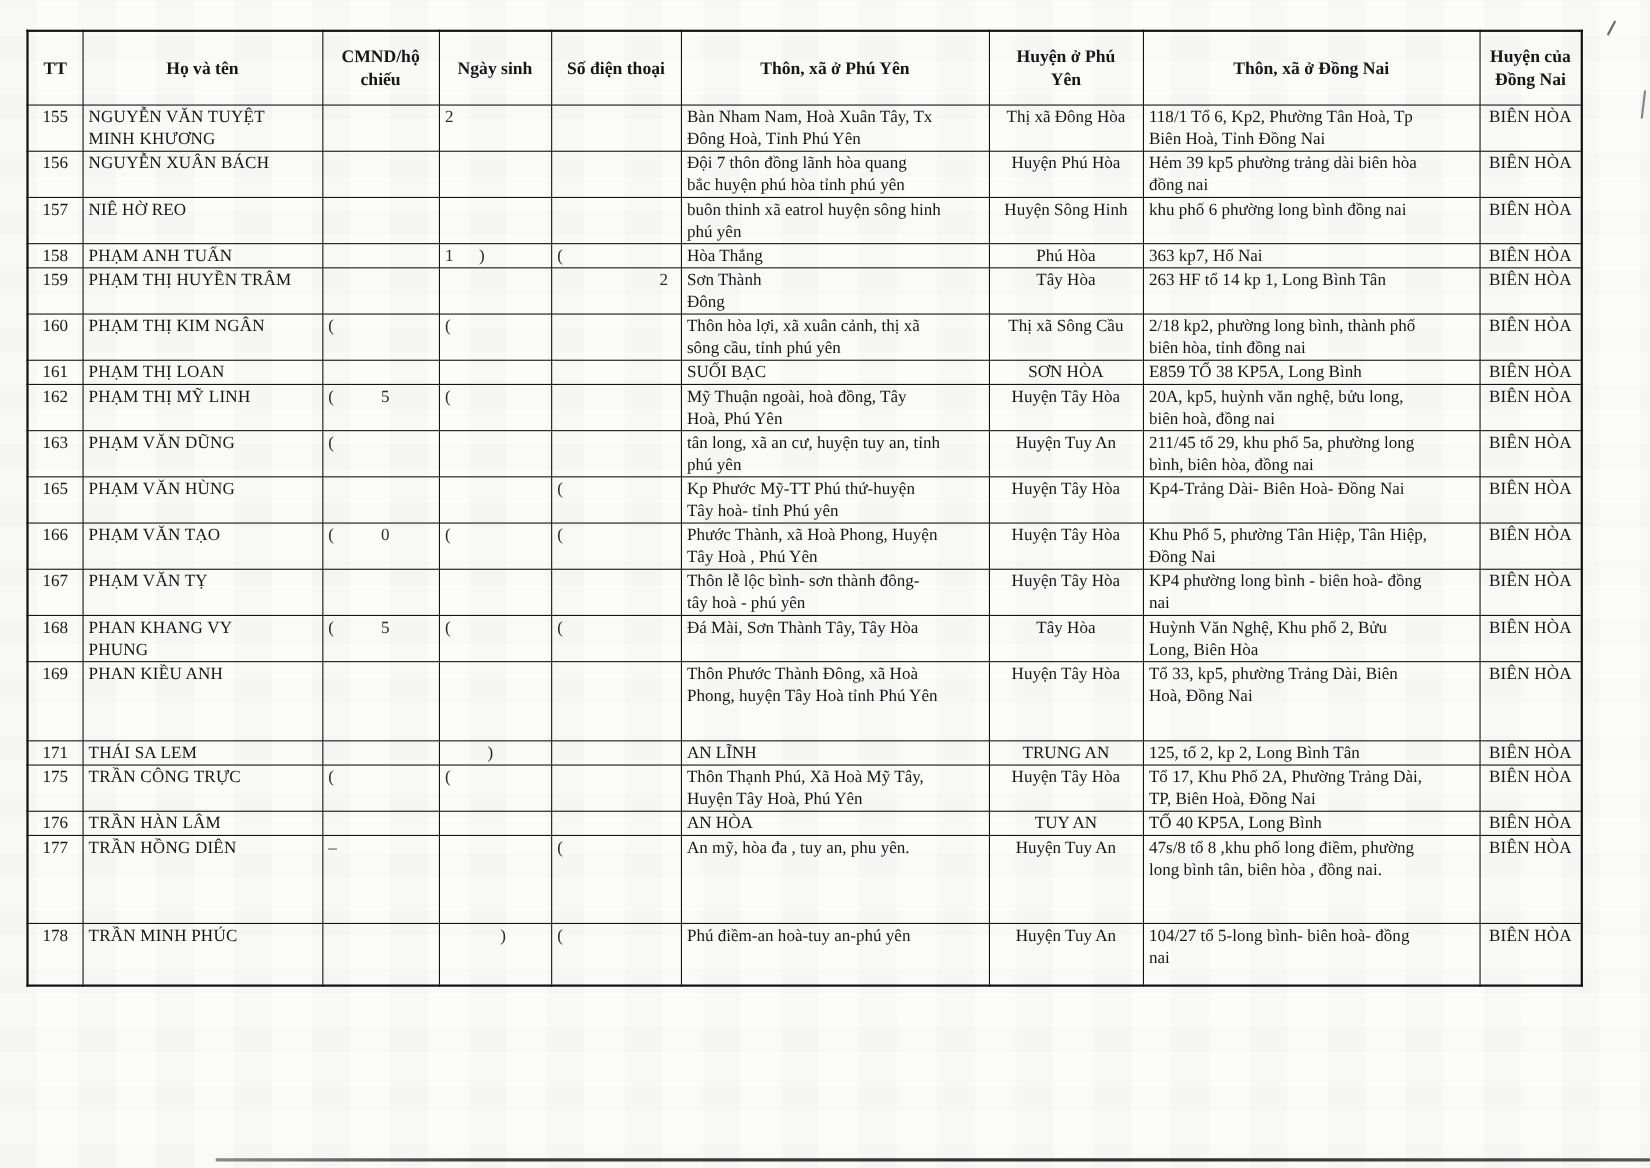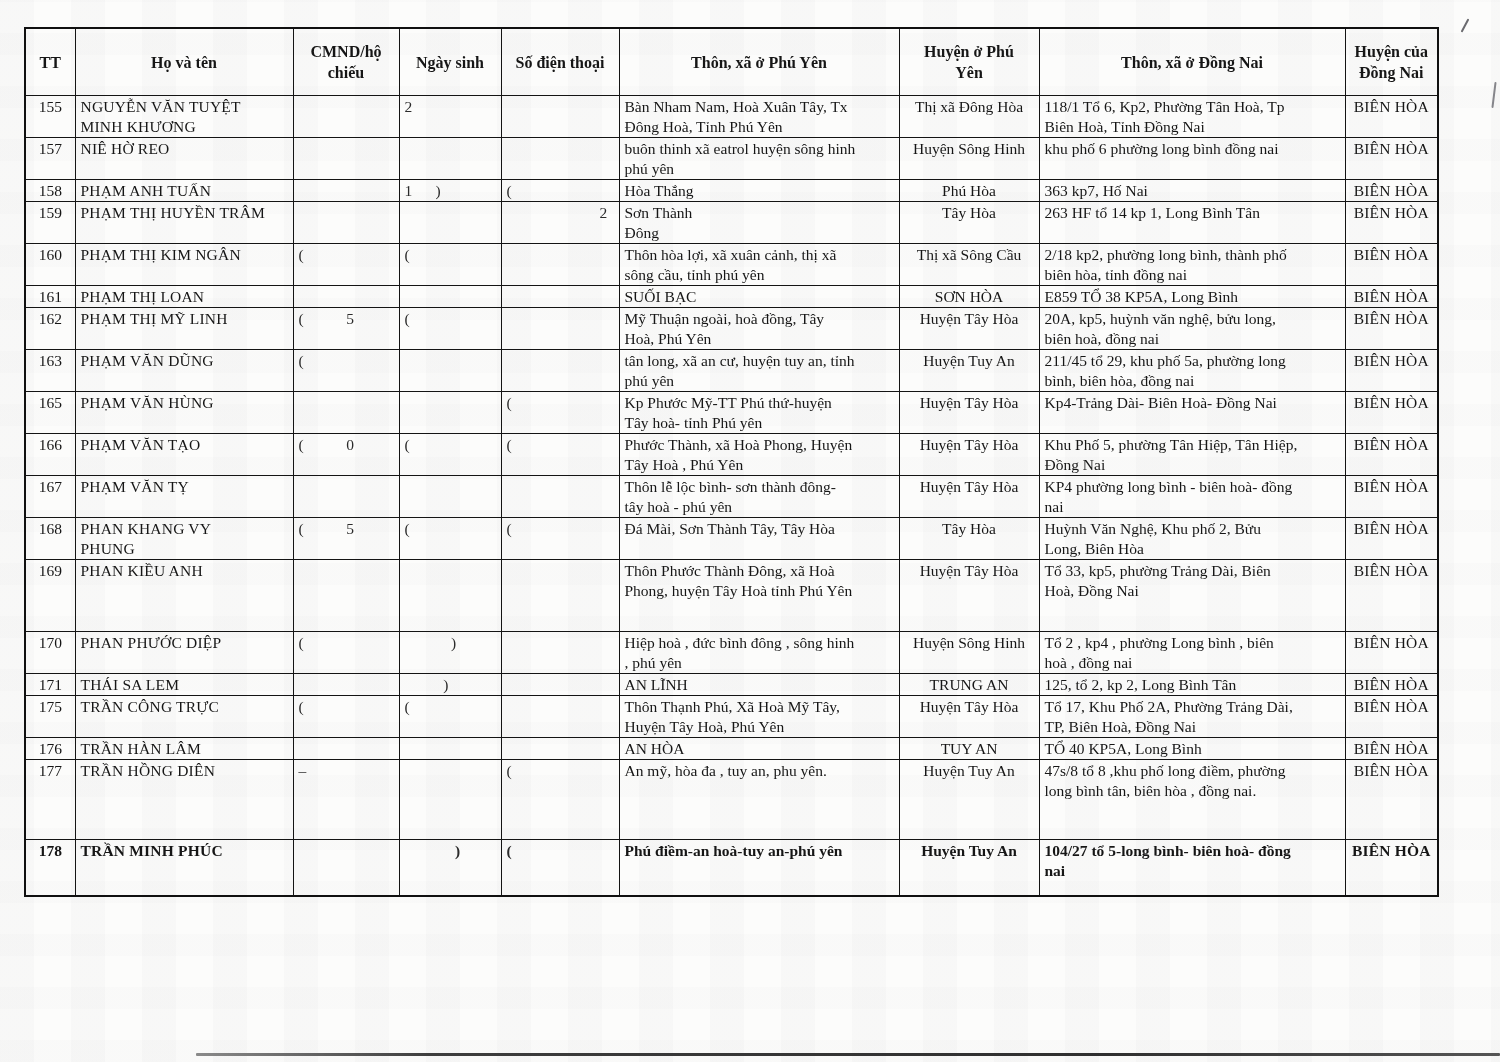--- a/index.html
+++ b/index.html
@@ -95,20 +95,33 @@
     <td class="red">2</td>
     <td class="red"></td>
     <td>Bàn Nham Nam, Hoà Xuân Tây, Tx
 Đông Hoà, Tỉnh Phú Yên</td>
     <td class="al-c">Thị xã Đông Hòa</td>
     <td>118/1 Tổ 6, Kp2, Phường Tân Hoà, Tp
 Biên Hoà, Tỉnh Đồng Nai</td>
     <td class="al-c dnd">BIÊN HÒA</td>
   </tr>
       <tr>
+    <td class="al-c">156</td>
+    <td class="name">NGUYỄN XUÂN BÁCH</td>
+    <td class="red"></td>
+    <td class="red"></td>
+    <td class="red"></td>
+    <td>Đội 7 thôn đồng lãnh hòa quang
+bắc huyện phú hòa tỉnh phú yên</td>
+    <td class="al-c">Huyện Phú Hòa</td>
+    <td>Hẻm 39 kp5 phường trảng dài biên hòa
+đồng nai</td>
+    <td class="al-c dnd">BIÊN HÒA</td>
+  </tr>
+      <tr>
     <td class="al-c">157</td>
     <td class="name">NIÊ HỜ REO</td>
     <td class="red"></td>
     <td class="red"></td>
     <td class="red"></td>
     <td>buôn thinh xã eatrol huyện sông hinh
 phú yên</td>
     <td class="al-c">Huyện Sông Hinh</td>
     <td>khu phố 6 phường long bình đồng nai</td>
     <td class="al-c dnd">BIÊN HÒA</td>
@@ -244,33 +257,20 @@
     <td class="red"></td>
     <td class="red"></td>
     <td>Thôn Phước Thành Đông, xã Hoà
 Phong, huyện Tây Hoà tỉnh Phú Yên</td>
     <td class="al-c">Huyện Tây Hòa</td>
     <td>Tổ 33, kp5, phường Trảng Dài, Biên
 Hoà, Đồng Nai</td>
     <td class="al-c dnd">BIÊN HÒA</td>
   </tr>
       <tr>
-    <td class="al-c">170</td>
-    <td class="name">PHAN PHƯỚC DIỆP</td>
-    <td class="red">(</td>
-    <td class="red">            )</td>
-    <td class="red"></td>
-    <td>Hiệp hoà , đức bình đông , sông hinh
-, phú yên</td>
-    <td class="al-c">Huyện Sông Hinh</td>
-    <td>Tổ 2 , kp4 , phường Long bình , biên
-hoà , đồng nai</td>
-    <td class="al-c dnd">BIÊN HÒA</td>
-  </tr>
-      <tr>
     <td class="al-c">171</td>
     <td class="name">THÁI SA LEM</td>
     <td class="red"></td>
     <td class="red">          )</td>
     <td class="red"></td>
     <td>AN LĨNH</td>
     <td class="al-c">TRUNG AN</td>
     <td>125, tổ 2, kp 2, Long Bình Tân</td>
     <td class="al-c dnd">BIÊN HÒA</td>
   </tr>
@@ -303,21 +303,21 @@
     <td class="name">TRẦN HỒNG DIÊN</td>
     <td class="red">–</td>
     <td class="red"></td>
     <td class="red">(</td>
     <td>An mỹ, hòa đa , tuy an, phu yên.</td>
     <td class="al-c">Huyện Tuy An</td>
     <td>47s/8 tổ 8 ,khu phố long điềm, phường
 long bình tân, biên hòa , đồng nai.</td>
     <td class="al-c dnd">BIÊN HÒA</td>
   </tr>
-      <tr style="height: 56px; font-weight: bold;">
+      <tr style="height: 56px;">
     <td class="al-c">178</td>
     <td class="name">TRẦN MINH PHÚC</td>
     <td class="red"></td>
     <td class="red">             )</td>
     <td class="red">(</td>
     <td>Phú điềm-an hoà-tuy an-phú yên</td>
     <td class="al-c">Huyện Tuy An</td>
     <td>104/27 tổ 5-long bình- biên hoà- đồng
 nai</td>
     <td class="al-c dnd">BIÊN HÒA</td>

